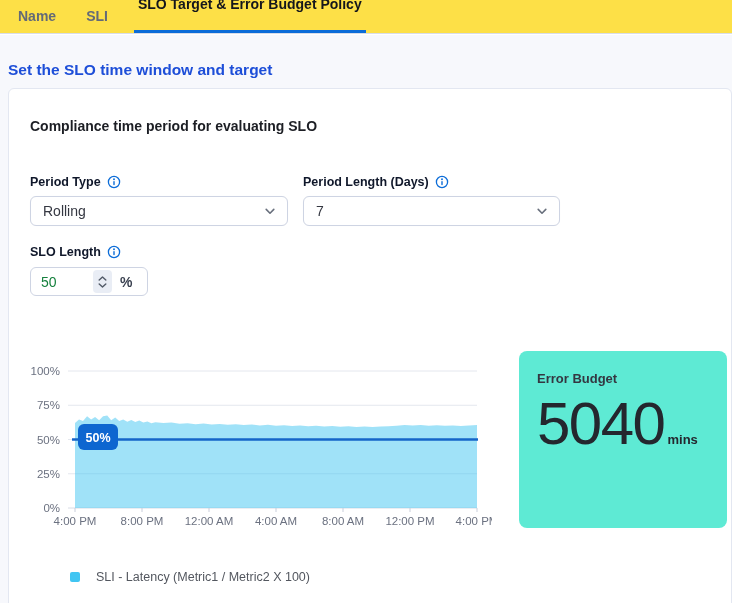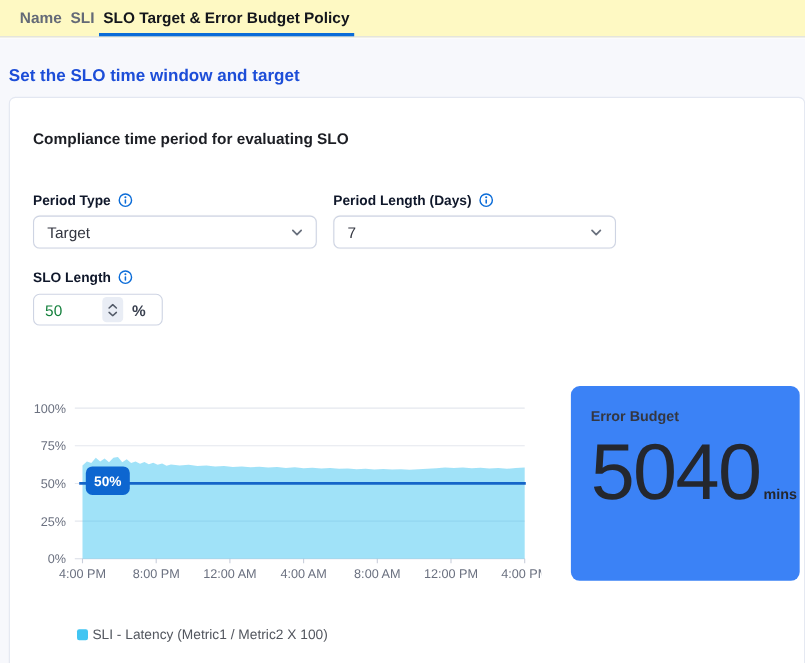--- a/index.html
+++ b/index.html
@@ -1,22 +1,22 @@
 <!DOCTYPE html>
 <html><head>
 <meta charset="utf-8">
 <style>
   * { margin:0; padding:0; box-sizing:border-box; }
   html,body { width:732px; height:603px; background:#ffffff;
     font-family:"Liberation Sans", sans-serif; overflow:hidden; position:relative; }
 
   
   .tabbar { position:absolute; top:0; left:0; width:732px; height:34px;
-    background:#fef9c3; border-bottom:1px solid #d9dde8; display:flex;
-    padding-left:14px; }
+    background:#fde047; border-bottom:1px solid #d9dde8; display:flex;
+    align-items:flex-end; padding-left:14px; gap:22px; }
   .tab { font-size:14px; font-weight:600; color:#646a77; padding:8px 4px 9px 4px;
     cursor:pointer; white-space:nowrap; }
   .tab.active { color:#14161c; font-weight:700; padding-bottom:18px;
     border-bottom:3px solid #0b6cd8; }
 
   
   .page-bg { position:absolute; top:35px; left:0; width:732px; height:568px;
     background:#f7f8fc; }
 
   .page-title { position:absolute; top:61px; left:8px; font-size:15.5px;
@@ -48,30 +48,30 @@
   .stepper { width:19px; height:23px; background:#e9edf5; border-radius:4px;
     display:flex; flex-direction:column; align-items:center; justify-content:center;
     gap:2px; cursor:pointer; }
   .unit { font-size:14px; font-weight:700; color:#3a4150; margin-left:8px; }
 
   
   .chart-wrap { position:absolute; top:356px; left:22px; width:470px; height:176px; }
 
   
   .budget-panel { position:absolute; top:351px; left:519px; width:208px; height:177px;
-    background:#3b82f6; border-radius:8px; padding:20px 18px; }
+    background:#5eead4; border-radius:8px; padding:20px 18px; }
   .budget-title { font-size:13px; font-weight:700; color:#343741; }
   .budget-value-row { display:flex; align-items:baseline; margin-top:8px; }
-  .budget-value { font-size:72px; font-weight:500; line-height:1;
+  .budget-value { font-size:60px; font-weight:500; line-height:1;
     letter-spacing:-1.5px; color:#24272e; }
   .budget-unit { font-size:13px; font-weight:700; color:#24272e; margin-left:3px; }
 
   
   .legend { position:absolute; top:570px; left:70px; display:flex;
-    align-items:center; gap:4px; cursor:pointer; }
+    align-items:center; gap:16px; cursor:pointer; }
   .legend .swatch { width:10px; height:10px; border-radius:2px; }
   .legend .ltext { font-size:12.5px; font-weight:500; color:#53575f; }
 </style>
 </head>
 <body>
 
 <div class="tabbar">
   <div class="tab">Name</div>
   <div class="tab">SLI</div>
   <div class="tab active">SLO Target &amp; Error Budget Policy</div>
@@ -87,21 +87,21 @@
 
 <div class="field-label" style="top:175px; left:30px;">
   <span>Period Type</span>
   <svg width="14" height="14" viewBox="0 0 14 14">
     <circle cx="7" cy="7" r="5.6" fill="none" stroke="#0b6cd8" stroke-width="1.3"></circle>
     <circle cx="7" cy="4.3" r="0.95" fill="#0b6cd8"></circle>
     <rect x="6.3" y="6.1" width="1.4" height="4.1" rx="0.7" fill="#0b6cd8"></rect>
   </svg>
 </div>
 <div class="select" style="top:196px; left:30px; width:258px;">
-  <span class="val">Target</span>
+  <span class="val">Rolling</span>
   <svg width="14" height="14" viewBox="0 0 14 14">
     <path d="M3.2 5.4 L7 9.2 L10.8 5.4" fill="none" stroke="#69707d" stroke-width="1.6" stroke-linecap="round" stroke-linejoin="round"></path>
   </svg>
 </div>
 
 <div class="field-label" style="top:175px; left:303px;">
   <span>Period Length (Days)</span>
   <svg width="14" height="14" viewBox="0 0 14 14">
     <circle cx="7" cy="7" r="5.6" fill="none" stroke="#0b6cd8" stroke-width="1.3"></circle>
     <circle cx="7" cy="4.3" r="0.95" fill="#0b6cd8"></circle>

